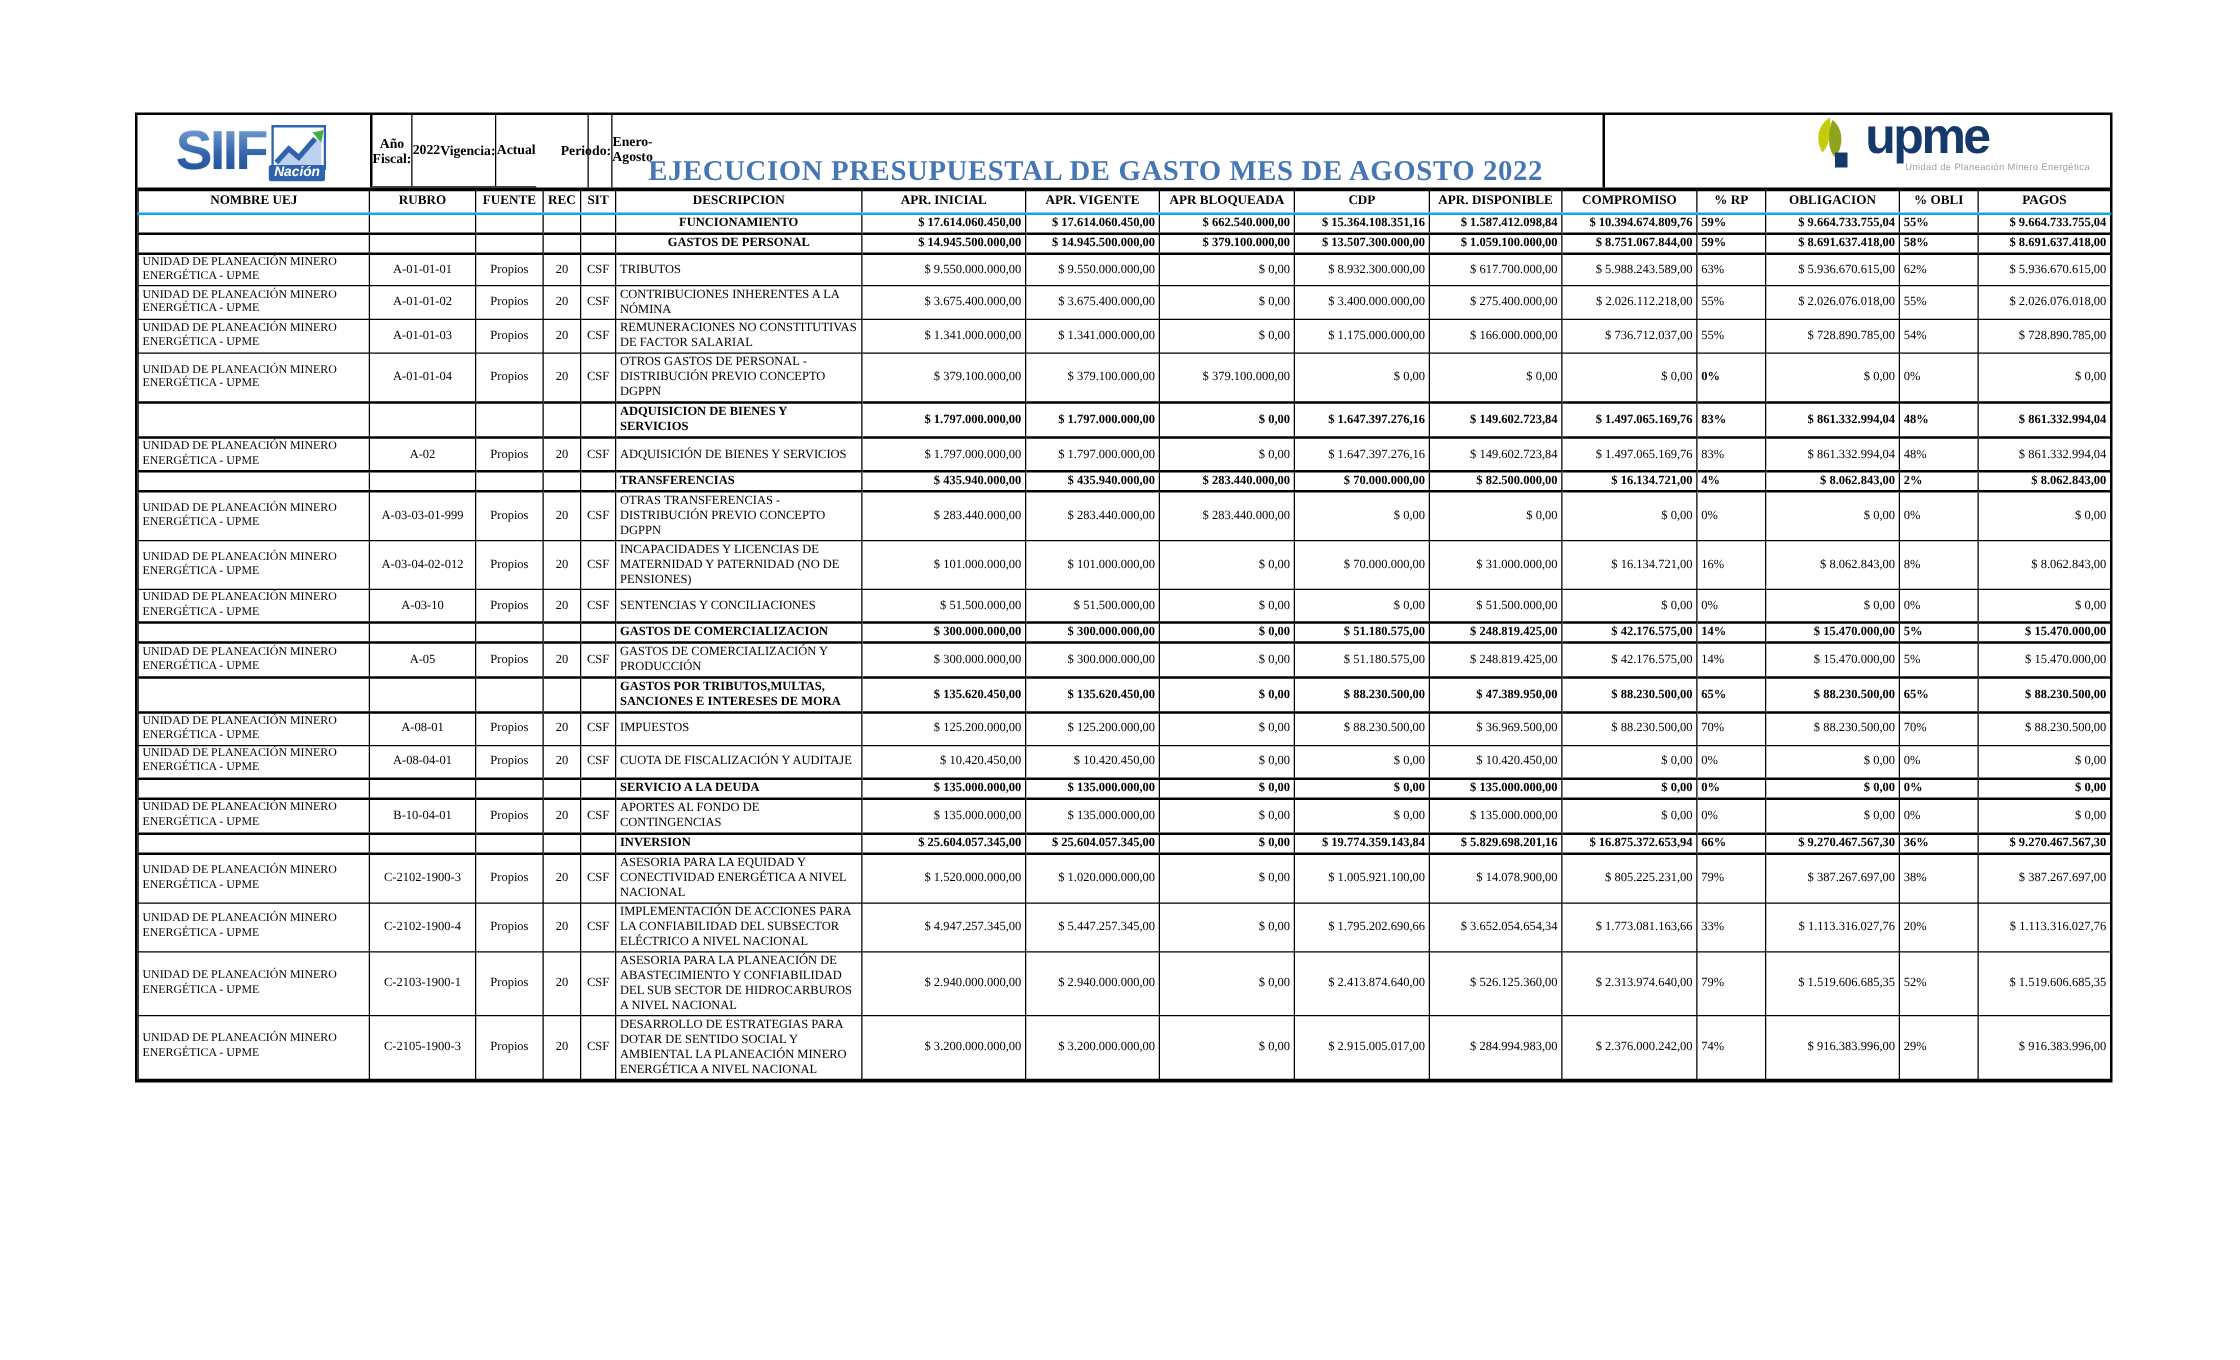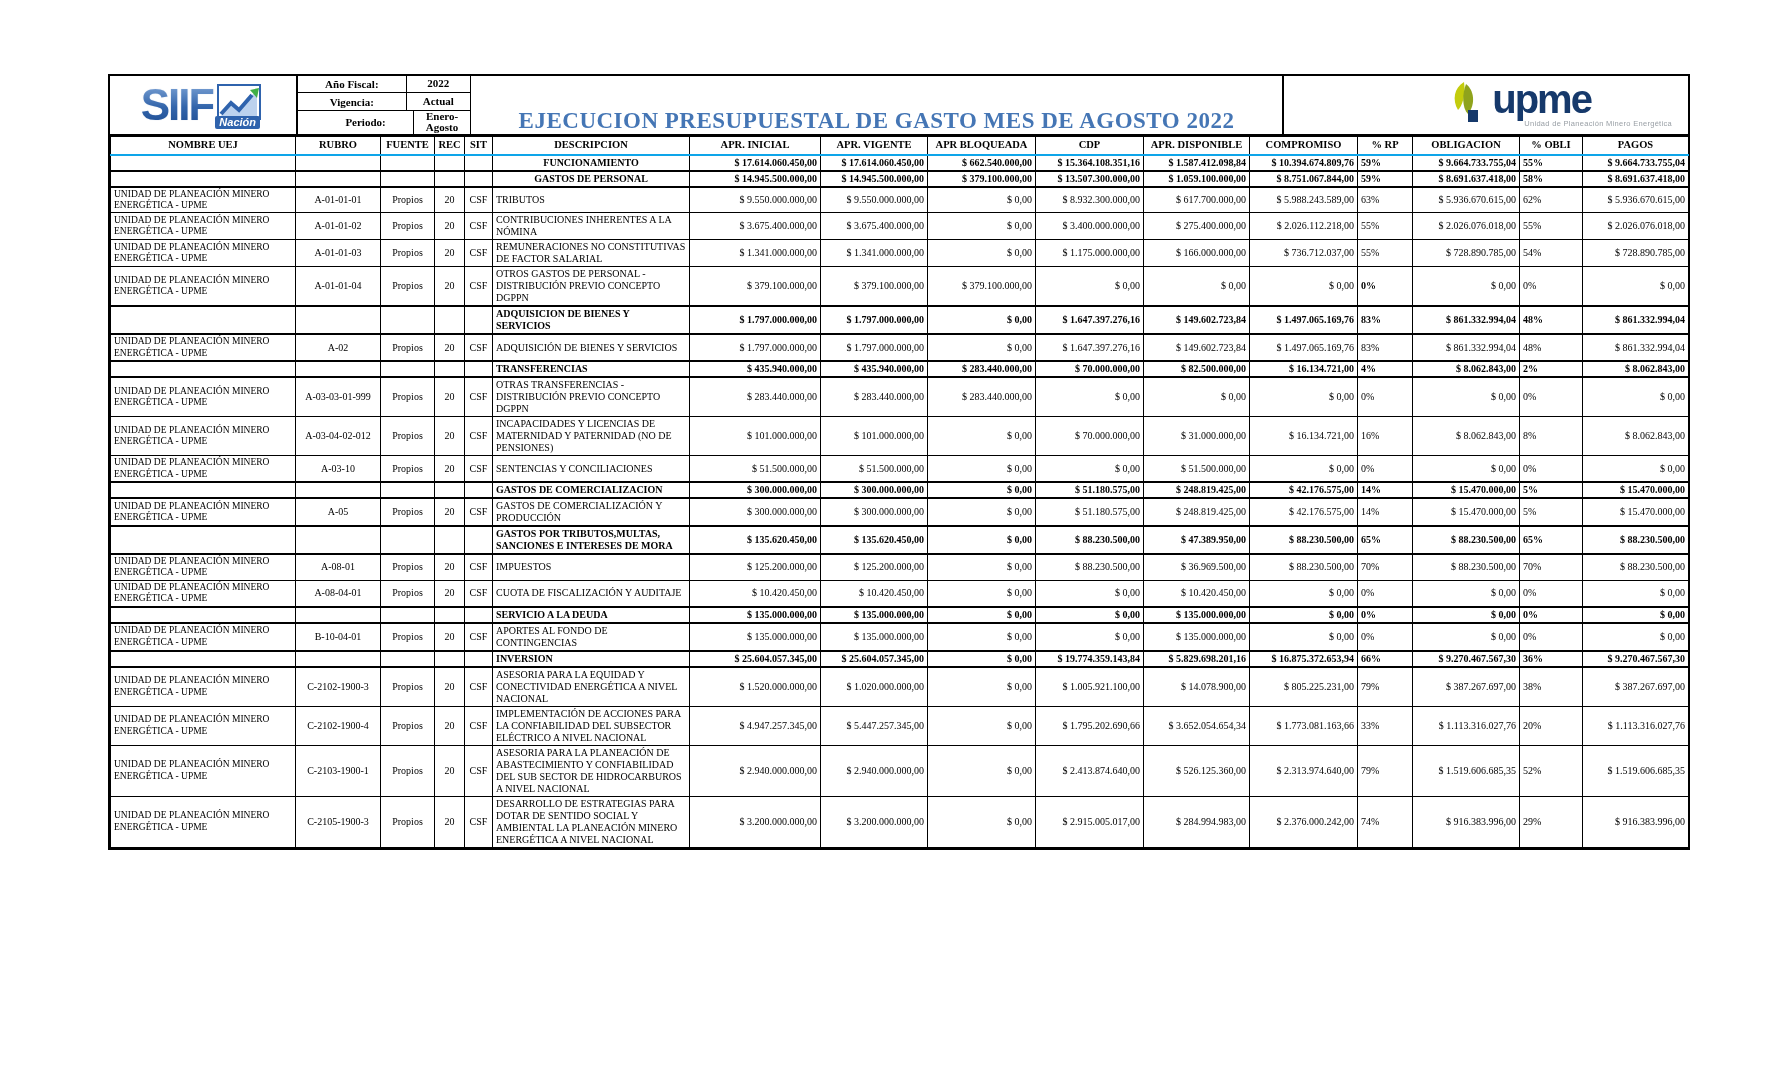--- a/index.html
+++ b/index.html
@@ -1,35 +1,35 @@
 <!DOCTYPE html>
 <html><head>
 <meta charset="utf-8">
 <style>
   html,body{margin:0;padding:0;background:#fff;}
   body{width:1792px;height:1088px;position:relative;font-family:"Liberation Serif", serif;color:#000;}
-  .doc{position:absolute;left:108px;top:74px;width:1578px;border:2px solid #000;background:#fff;}
+  .doc{position:absolute;left:108px;top:90px;width:1578px;border:2px solid #000;background:#fff;}
 
   
   .topband{display:flex;height:58px;border-bottom:2px solid #000;align-items:stretch;}
   .siif-box{width:186px;border-right:2px solid #000;display:flex;align-items:center;justify-content:center;gap:4px;position:relative;}
   .siif-text{font-family:"Liberation Sans",sans-serif;font-weight:bold;font-size:44px;line-height:1;letter-spacing:-2px;
     background:linear-gradient(180deg,#9dc3ef 0%,#3a6fb5 55%,#1d4f96 100%);-webkit-background-clip:text;background-clip:text;color:transparent;
     text-shadow:0 0 1px rgba(30,70,140,.25);}
   .siif-icon{position:relative;width:48px;height:42px;display:inline-block;}
   .nacion{position:absolute;left:-2px;bottom:-3px;background:#2f63ad;color:#fff;font-family:"Liberation Sans",sans-serif;
     font-weight:bold;font-style:italic;font-size:11px;padding:0 4px;border-radius:2px;line-height:13px;}
-  .fiscal{width:172px;border-right:1px solid #000;display:flex;flex-direction:column;font-size:11px;font-weight:bold;}
+  .fiscal{width:172px;border-right:1px solid #000;display:flex;flex-direction:row;font-size:11px;font-weight:bold;}
   .frow{display:flex;flex:1;border-bottom:1px solid #000;align-items:center;}
   .frow:last-child{border-bottom:none;flex:1.35;padding-left:20px;}
   .flab{flex:1.7;border-right:1px solid #000;text-align:center;align-self:stretch;display:flex;align-items:center;justify-content:center;}
   .fval{flex:1;text-align:center;line-height:1.05;}
   .titlebox{flex:1;display:flex;align-items:flex-end;justify-content:center;}
   .title{font-size:23px;font-weight:bold;color:#4576b5;letter-spacing:.5px;white-space:nowrap;}
-  .upme-box{width:388px;border-left:2px solid #000;display:flex;align-items:center;justify-content:flex-end;padding-right:16px;gap:6px;}
+  .upme-box{width:388px;border-left:2px solid #000;display:flex;justify-content:flex-end;padding-right:16px;gap:6px;}
   .upme-right{display:flex;flex-direction:column;align-items:flex-start;}
   .upme-text{font-family:"Liberation Sans",sans-serif;font-weight:bold;font-size:40px;line-height:.85;letter-spacing:-2px;color:#16396b;}
   .upme-sub{font-family:"Liberation Sans",sans-serif;font-size:7.5px;color:#9aa0a6;margin-top:3px;letter-spacing:.3px;padding-left:32px;}
 
   
   table{border-collapse:collapse;table-layout:fixed;width:100%;font-size:10px;}
   th,td{border:1px solid #000;padding:1px 3px;vertical-align:middle;word-wrap:break-word;line-height:1.2;}
   th{font-size:10.5px;font-weight:bold;text-align:center;border-bottom:2px solid #0ea5e9;padding:2px 1px;}
   td.uej{font-size:9.5px;text-align:left;}
   td.ctr{text-align:center;}

